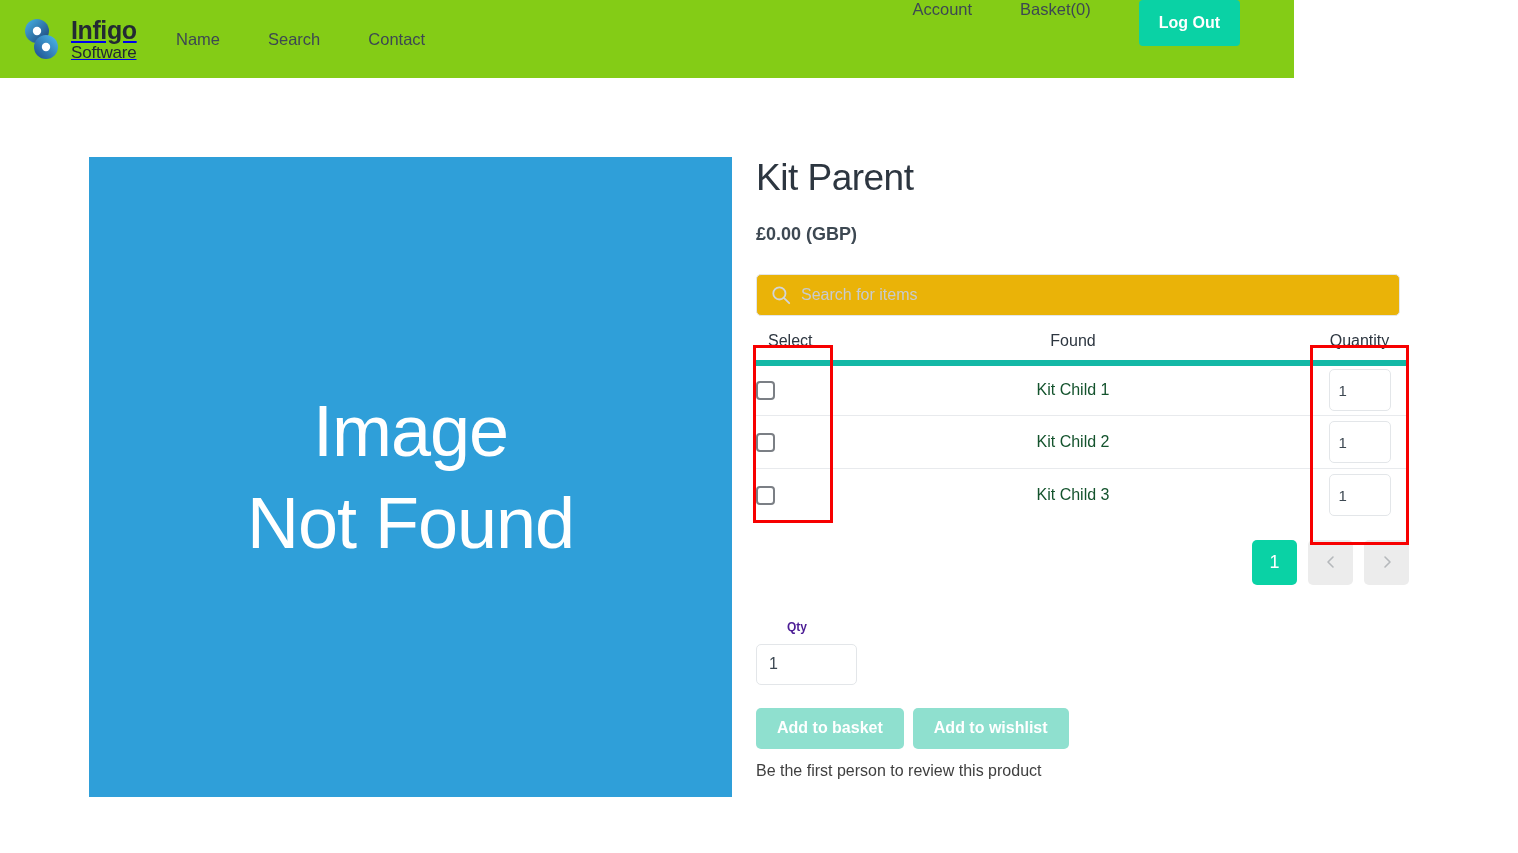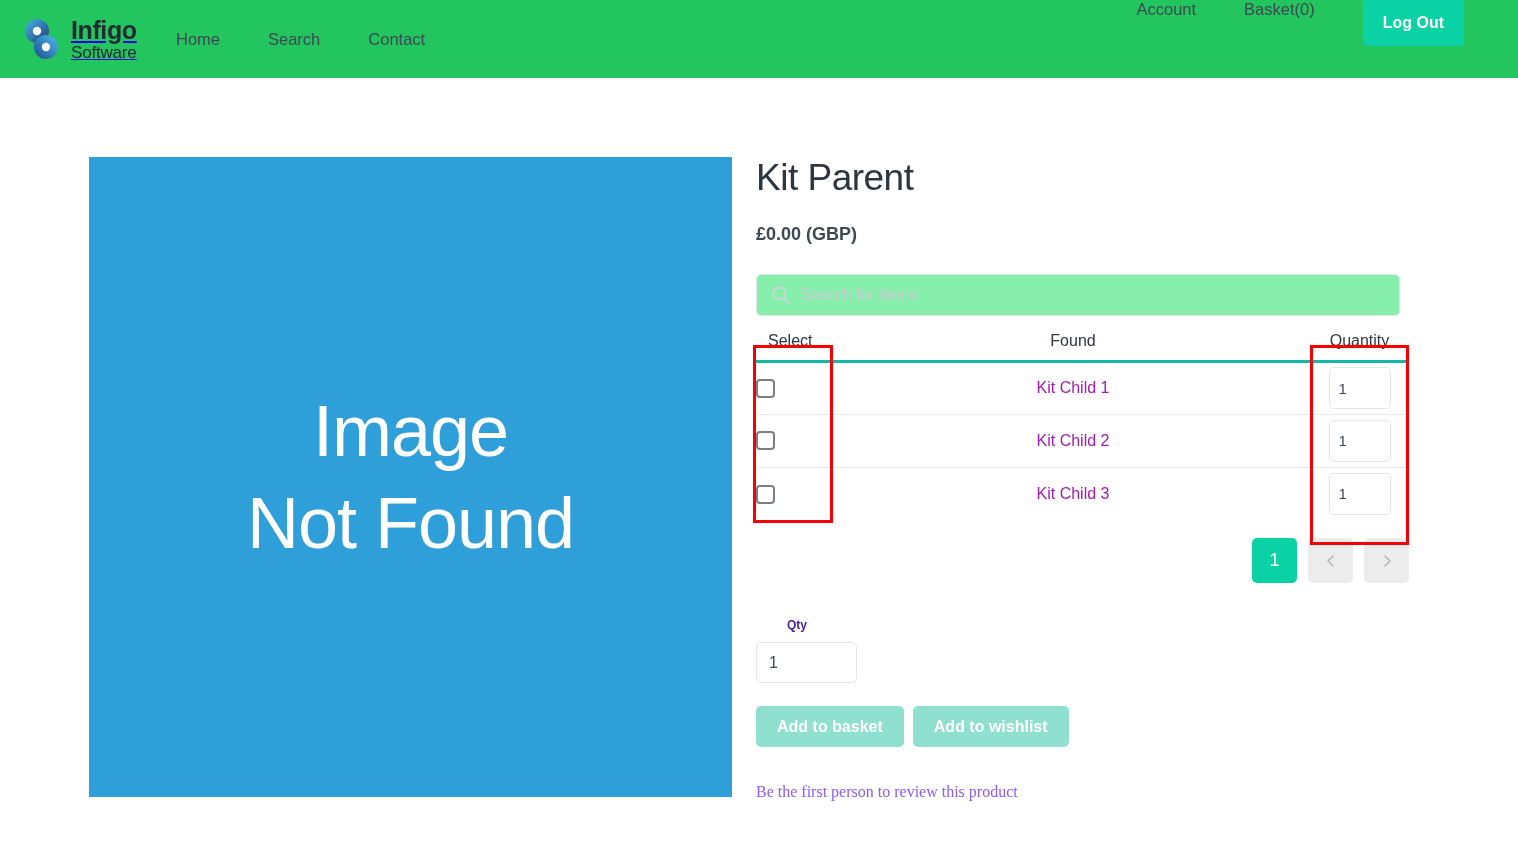--- a/index.html
+++ b/index.html
@@ -14,25 +14,25 @@
     position: relative;
     font-family: "Liberation Sans", sans-serif;
     color: #3d4852;
     overflow: hidden;
   }
 
   
   .site-header {
     position: absolute;
     top: 0; left: 0;
-    width: 1518px;
+    width: 1294px;
     height: 78px;
     display: flex;
     align-items: center;
-    background: #22c55e;
+    background: #84cc16;
   }
   .brand {
     position: absolute;
     left: 22px;
     top: 14px;
     display: flex;
     align-items: center;
     height: 50px;
   }
   .brand-mark {
@@ -169,21 +169,21 @@
   .search-input {
     width: 100%;
     height: 42px;
     border: 1px solid #e3e6e9;
     border-radius: 5px;
     padding: 0 12px 0 44px;
     font-size: 16px;
     color: #3d4852;
     font-family: "Liberation Sans", sans-serif;
     outline: none;
-    background: #86efac;
+    background: #eab308;
   }
   .search-input::placeholder { color: #c7cbd0; }
   .search-icon {
     position: absolute;
     left: 15px;
     top: 11px;
     width: 20px;
     height: 20px;
     pointer-events: none;
   }
@@ -193,21 +193,21 @@
     margin-top: 16px;
     width: 653px;
     border-collapse: collapse;
     table-layout: fixed;
   }
   .items-table th {
     font-size: 16px;
     font-weight: normal;
     color: #2d3640;
     padding: 0 0 10px 0;
-    border-bottom: 3px solid #14b8a6;
+    border-bottom: 6px solid #14b8a6;
     text-align: center;
   }
   .items-table th.col-select { width: 80px; text-align: left; padding-left: 12px; }
   .items-table th.col-name   { width: 474px; }
   .items-table th.col-qty    { width: 99px; }
 
   .items-table td {
     border-bottom: 1px solid #e8eaed;
     height: 53px;
     padding: 0;
@@ -228,21 +228,21 @@
     border-radius: 4px;
     background: #fff;
     margin: 0;
     cursor: pointer;
     display: inline-block;
     vertical-align: middle;
   }
 
   .item-link {
     font-size: 16px;
-    color: #a21caf;
+    color: #14532d;
     text-decoration: none;
     cursor: pointer;
   }
 
   .qty-cell-input {
     width: 62px;
     height: 42px;
     border: 1px solid #e3e6e9;
     border-radius: 5px;
     font-size: 15px;
@@ -329,26 +329,25 @@
     font-weight: bold;
     height: 41px;
     padding: 0 21px;
     cursor: pointer;
     font-family: "Liberation Sans", sans-serif;
     white-space: nowrap;
   }
 
   .review-link {
     display: inline-block;
-    margin-top: 36px;
-    font-size: 16px;
-    color: #8b5cf6;
+    margin-top: 13px;
+    font-size: 16px;
+    color: #404040;
     text-decoration: none;
     cursor: pointer;
-    font-family: Liberation Serif, serif;
   }
 </style>
 </head>
 <body>
 
 <header class="site-header">
 
   <a class="brand" href="#">
     <span class="brand-mark">
       <svg viewBox="0 0 42 44" width="42" height="44" xmlns="http://www.w3.org/2000/svg">
@@ -368,21 +367,21 @@
         <circle cx="24" cy="30" r="4.2" fill="#ffffff"></circle>
       </svg>
     </span>
     <span class="brand-text">
       <span class="brand-name">Infigo</span>
       <span class="brand-sub">Software</span>
     </span>
   </a>
 
   <nav class="nav-left">
-    <a class="nav-link" href="#">Home</a>
+    <a class="nav-link" href="#">Name</a>
     <a class="nav-link" href="#">Search</a>
     <a class="nav-link" href="#">Contact</a>
   </nav>
 
   <nav class="nav-right">
     <a class="nav-link" href="#">Account</a>
     <a class="nav-link" href="#">Basket(0)</a>
     <button class="btn-logout">Log Out</button>
   </nav>
 </header>

